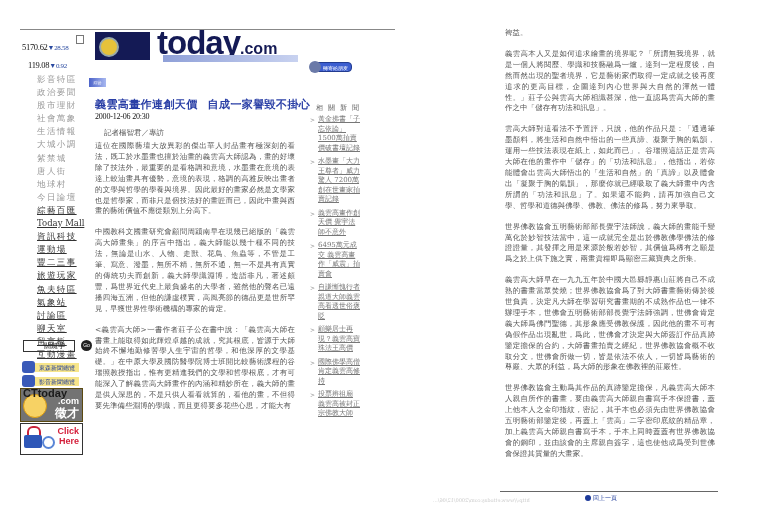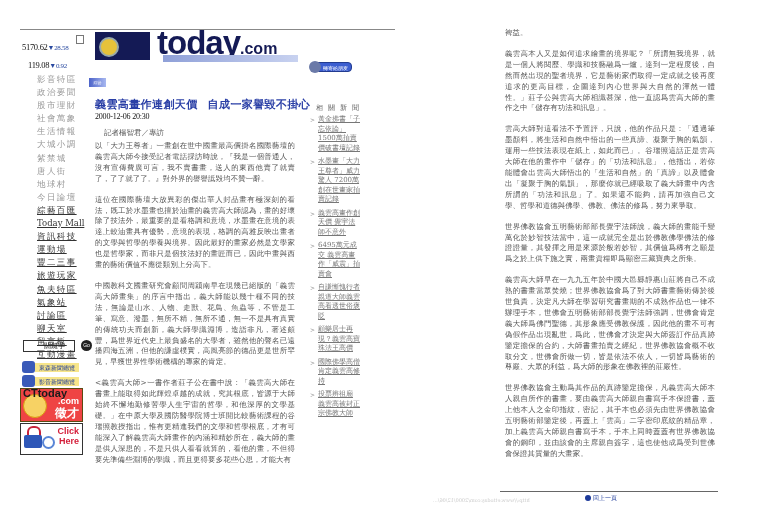--- a/index.html
+++ b/index.html
@@ -26,21 +26,21 @@
   .nav .item { color:#999; height:13.1px; white-space:nowrap; }
   .nav .item.link { color:#333; text-decoration:underline; }
   .nav .item.last { color:#aaa; }
   .search { position:absolute; left:23px; top:335px; }
   .search .box { display:inline-block; width:30px; height:10px; border:1px solid #333; font-size:7px; line-height:10px; padding-left:20px; color:#222; vertical-align:middle; }
   .search .go { display:inline-block; width:11px; height:11px; border-radius:50%; background:#222; color:#fff; font-size:5px; line-height:11px; text-align:center; margin-left:6px; vertical-align:middle; font-family:"Liberation Sans", sans-serif; }
 
   .badge { position:absolute; left:22px; width:58px; height:11px; }
   .badge .ic { position:absolute; left:0; top:-1px; width:13px; height:12px; background:#3a5ab8; border-radius:3px; }
   .badge .lbl { position:absolute; left:13px; top:1px; width:44px; height:9px; background:#f7e58a; font-size:6px; line-height:9px; color:#1d3a9a; text-align:center; }
-  .ad1 { position:absolute; left:20px; top:388px; width:61px; height:32px; background:#ef4444; border:1px solid #5b4a11; }
+  .ad1 { position:absolute; left:20px; top:388px; width:61px; height:32px; background:#737373; border:1px solid #5b4a11; }
   .ad1 .clock { position:absolute; left:2px; top:5px; width:22px; height:22px; border-radius:50%; background:#f7d264; border:1px solid #d99a10; }
   .ad1 .t1 { position:absolute; left:2px; top:-2px; font-family:"Liberation Sans", sans-serif; font-weight:bold; font-size:11px; color:#1a1a1a; }
   .ad1 .t2 { position:absolute; right:3px; top:7px; font-family:"Liberation Sans", sans-serif; font-weight:bold; font-size:9px; color:#fff; }
   .ad1 .t3 { position:absolute; right:3px; top:16px; font-weight:bold; font-size:12px; color:#fff; }
   .ad2 { position:absolute; left:20px; top:423px; width:61px; height:30px; background:#fff; border:1px solid #333; }
   .ad2 .lock { position:absolute; left:3px; top:11px; width:18px; height:13px; background:#2e57b8; border-radius:2px; }
   .ad2 .shackle { position:absolute; left:6px; top:2px; width:10px; height:10px; border:2px solid #c8223a; border-bottom:none; border-radius:6px 6px 0 0; }
   .ad2 .gear { position:absolute; left:21px; top:12px; width:9px; height:9px; border-radius:50%; border:2px solid #5a86d6; }
   .ad2 .txt { position:absolute; right:3px; top:2px; font-family:"Liberation Sans", sans-serif; font-weight:bold; font-size:9px; line-height:10px; color:#d41e3a; text-align:right; }
 
@@ -144,21 +144,20 @@
   </div>
 
   <div class="section-tag">綜藝</div>
   <div class="headline">
     <span>義雲高畫作連創天價</span><span class="gap"></span><span>自成一家譽毀不掛心</span>
   </div>
   <div class="dateline">2000-12-06 20:30</div>
   <div class="byline">記者楊智君／專訪</div>
 
   <div class="body-left">
-    <p>以「大力王尊者」一畫創在世中國畫最高價掛名國際藝壇的義雲高大師今接受記者電話採訪時說，『我是一個普通人，沒有宣傳費廣可言，我不賣書畫，送人的東西他賣了就賣了，了了就了了。』對外界的譽譽詆毀均不贊一辭。</p>
     <p>這位在國際藝壇大放異彩的傑出華人封品畫有極深刻的看法，既工於水墨畫也擅於油畫的義雲高大師認為，畫的好壞除了技法外，最重要的是看格調和意境，水墨畫在意境的表達上較油畫具有優勢，意境的表現，格調的高雅反映出畫者的文學與哲學的學養與境界。因此最好的畫家必然是文學家也是哲學家，而非只是個技法好的畫匠而已，因此中畫與西畫的藝術價值不應從類別上分高下。</p>
     <p>中國教科文國畫研究會顧問周穎南早在現幾已絕版的「義雲高大師畫集」的序言中指出，義大師能以幾十種不同的技法，無論是山水、人物、走獸、花鳥、魚蟲等，不管是工筆、寫意、潑墨，無所不精，無所不通，無一不是具有真實的傳統功夫而創新，義大師學識淵博，造詣非凡，著述頗豐，爲世界近代史上最負盛名的大學者，雖然他的聲名已遠播四海五洲，但他的謙虛樸實，高風亮節的德品更是世所罕見，早獲世界性學術機構的專家的肯定。</p>
     <p>&lt;義雲高大師&gt;一書作者莊子公在書中說：「義雲高大師在書畫上能取得如此輝煌卓越的成就，究其根底，皆源于大師始終不懈地勤修苦學人生宇宙的哲學，和他深厚的文學基礎。」在中原大學及國防醫學院博士班開比較藝術課程的谷瑞照教授指出，惟有更精進我們的文學和哲學根底，才有可能深入了解義雲高大師畫作的內涵和精妙所在，義大師的畫是供人深思的，不是只供人看看就算的，看他的畫，不但得要先準備些淵博的學識，而且更得要多花些心思，才能大有</p>
   </div>
 
   <div class="related-btn">
     <div class="ic"></div>
     <span>轉寄給朋友</span>
   </div>
   <div class="related-title">相關新聞</div>

